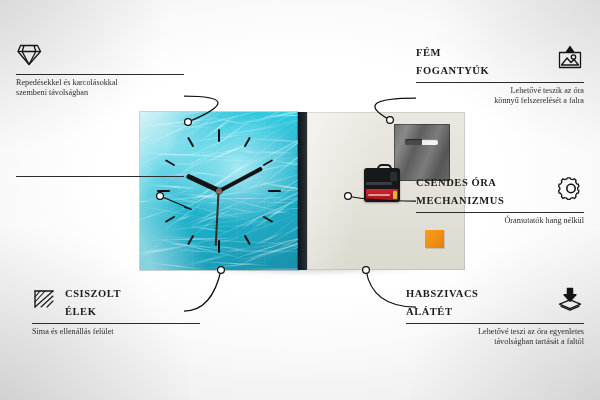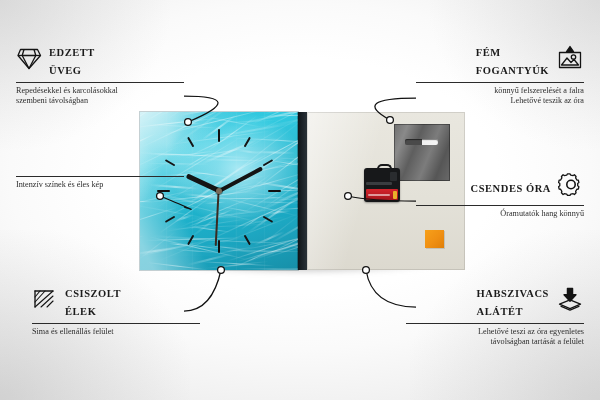--- a/index.html
+++ b/index.html
@@ -97,21 +97,21 @@
   }
   .co-rule{height:1.1px;background:#2b2b2b;}
   .co-desc{
     font-family:"Liberation Serif", serif;
     font-size:8.2px;line-height:10.2px;color:#2e2e2e;white-space:nowrap;
   }
   .co-left .co-title,.co-left .co-desc{text-align:left;}
   .co-right .co-title,.co-right .co-desc{text-align:right;}
   .co-head{display:flex;align-items:center;gap:7px;}
   .co-left .co-head{justify-content:flex-start;}
-  .co-right .co-head{justify-content:flex-end;}
+  .co-right .co-head{justify-content:space-between;}
   .ico{flex:0 0 auto;display:block;}
 
   svg.leader{position:absolute;overflow:visible;pointer-events:none;}
   svg.leader path{fill:none;stroke:#111;stroke-width:1.25;}
   svg.leader circle{fill:#fff;stroke:#111;stroke-width:1.25;}
 </style>
 </head>
 <body>
 
 <div id="stage">
@@ -374,33 +374,28 @@
       <span class="ico">
         <svg width="26" height="24" viewBox="0 0 26 24">
           <g fill="none" stroke="#141414" stroke-width="1.3" stroke-linejoin="round">
             <path d="M4.5 3.5h17l3 6-11.5 13L2 9.5z"></path>
             <path d="M2 9.5h22.5"></path>
             <path d="M8 3.5 6.2 9.5l6.8 13 6.8-13L18 3.5"></path>
             <path d="M6.2 9.5h13.6"></path>
           </g>
         </svg>
       </span>
-      <span>
-        <span class="co-title">EDZETT</span><br>
-        <span class="co-title">ÜVEG</span>
-      </span>
     </div>
     <div class="co-rule" style="margin:4px 0 3px;width:100%"></div>
     <div class="co-desc">Repedésekkel és karcolásokkal</div>
     <div class="co-desc">szembeni távolságban</div>
   </div>
 
   <div class="callout co-left" id="co-1" style="left:16px;top:172px;width:168px">
     <div class="co-rule" style="margin:4px 0 3px;width:100%"></div>
-    <div class="co-desc">Intenzív színek és éles kép</div>
   </div>
 
   <div class="callout co-left" id="co-2" style="left:32px;top:283px;width:168px">
     <div class="co-head">
       <span class="ico">
         <svg width="26" height="24" viewBox="0 0 26 24">
           <g stroke="#141414" stroke-width="1.35" stroke-linecap="round">
             <path d="M3 4 L21 4"></path>
               <path d="M3 4 L3 20"></path>
             <path d="M3 20 L21 4" stroke-width="1.1"></path>
@@ -431,56 +426,57 @@
           <g fill="none" stroke="#141414" stroke-width="1.3" stroke-linejoin="round">
             <path d="M14 1.5 L10.5 6.5 L17.5 6.5 Z" fill="#141414"></path>
             <rect x="3.5" y="7.5" width="21" height="15"></rect>
             <path d="M5.5 20 L11 13 L15 17.5 L18 14.5 L22.5 20 Z"></path>
             <circle cx="17.5" cy="12" r="2.2"></circle>
           </g>
         </svg>
       </span>
     </div>
     <div class="co-rule" style="margin:4px 0 3px;width:100%"></div>
+    <div class="co-desc">Lehetővé teszik az óra</div>
     <div class="co-desc">könnyű felszerelését a falra</div>
-    <div class="co-desc">Lehetővé teszik az óra</div>
   </div>
 
   <div class="callout co-right" id="co-4" style="left:416px;top:172px;width:168px">
     <div class="co-head">
       <span>
         <span class="co-title">CSENDES ÓRA</span><br>
+        <span class="co-title">MECHANIZMUS</span>
       </span>
       <span class="ico">
         <svg width="26" height="25" viewBox="0 0 26 25">
           <g fill="none" stroke="#141414" stroke-width="1.6" stroke-linejoin="round">
             <path d="M13 2.2 l2.9 .55 1.5-1.0 2.0 2.2 -.5 1.7 1.5 2.5 1.8 .25 .7 2.9 -1.5 1.05 0 2.9 1.5 1.05 -.7 2.9 -1.8 .25 -1.5 2.5 .5 1.7 -2.0 2.2 -1.5-1.0 -2.9 .55 -1.0 1.5 -3.0 0 -1.0-1.5 -2.9-.55 -1.5 1.0 -2.0-2.2 .5-1.7 -1.5-2.5 -1.8-.25 -.7-2.9 1.5-1.05 0-2.9 -1.5-1.05 .7-2.9 1.8-.25 1.5-2.5 -.5-1.7 2.0-2.2 1.5 1.0 2.9-.55 1.0-1.5 3.0 0 z" transform="scale(0.82) translate(2.6,1.6)"></path>
             <circle cx="13" cy="12.5" r="4.2"></circle>
           </g>
         </svg>
       </span>
     </div>
     <div class="co-rule" style="margin:4px 0 3px;width:100%"></div>
-    <div class="co-desc">Óramutatók hang könnyű</div>
+    <div class="co-desc">Óramutatók hang nélkül</div>
   </div>
 
   <div class="callout co-right" id="co-5" style="left:406px;top:283px;width:178px">
     <div class="co-head">
       <span>
         <span class="co-title">HABSZIVACS</span><br>
         <span class="co-title">ALÁTÉT</span>
       </span>
       <span class="ico">
         <svg width="28" height="25" viewBox="0 0 28 25">
           <g fill="none" stroke="#141414" stroke-width="1.3" stroke-linejoin="round">
             <path d="M11.4 1.5 h5.2 v6.2 h3.4 L14 14.3 L8 7.7 h3.4 z" fill="#141414"></path>
             <path d="M14 12.8 L24.5 17.2 L14 21.6 L3.5 17.2 Z"></path>
             <path d="M4.6 19.2 L14 23.2 L23.4 19.2"></path>
           </g>
         </svg>
       </span>
     </div>
     <div class="co-rule" style="margin:4px 0 3px;width:100%"></div>
     <div class="co-desc">Lehetővé teszi az óra egyenletes</div>
-    <div class="co-desc">távolságban tartását a felület</div>
+    <div class="co-desc">távolságban tartását a faltól</div>
   </div>
 
 </div>
 
 </body></html>

